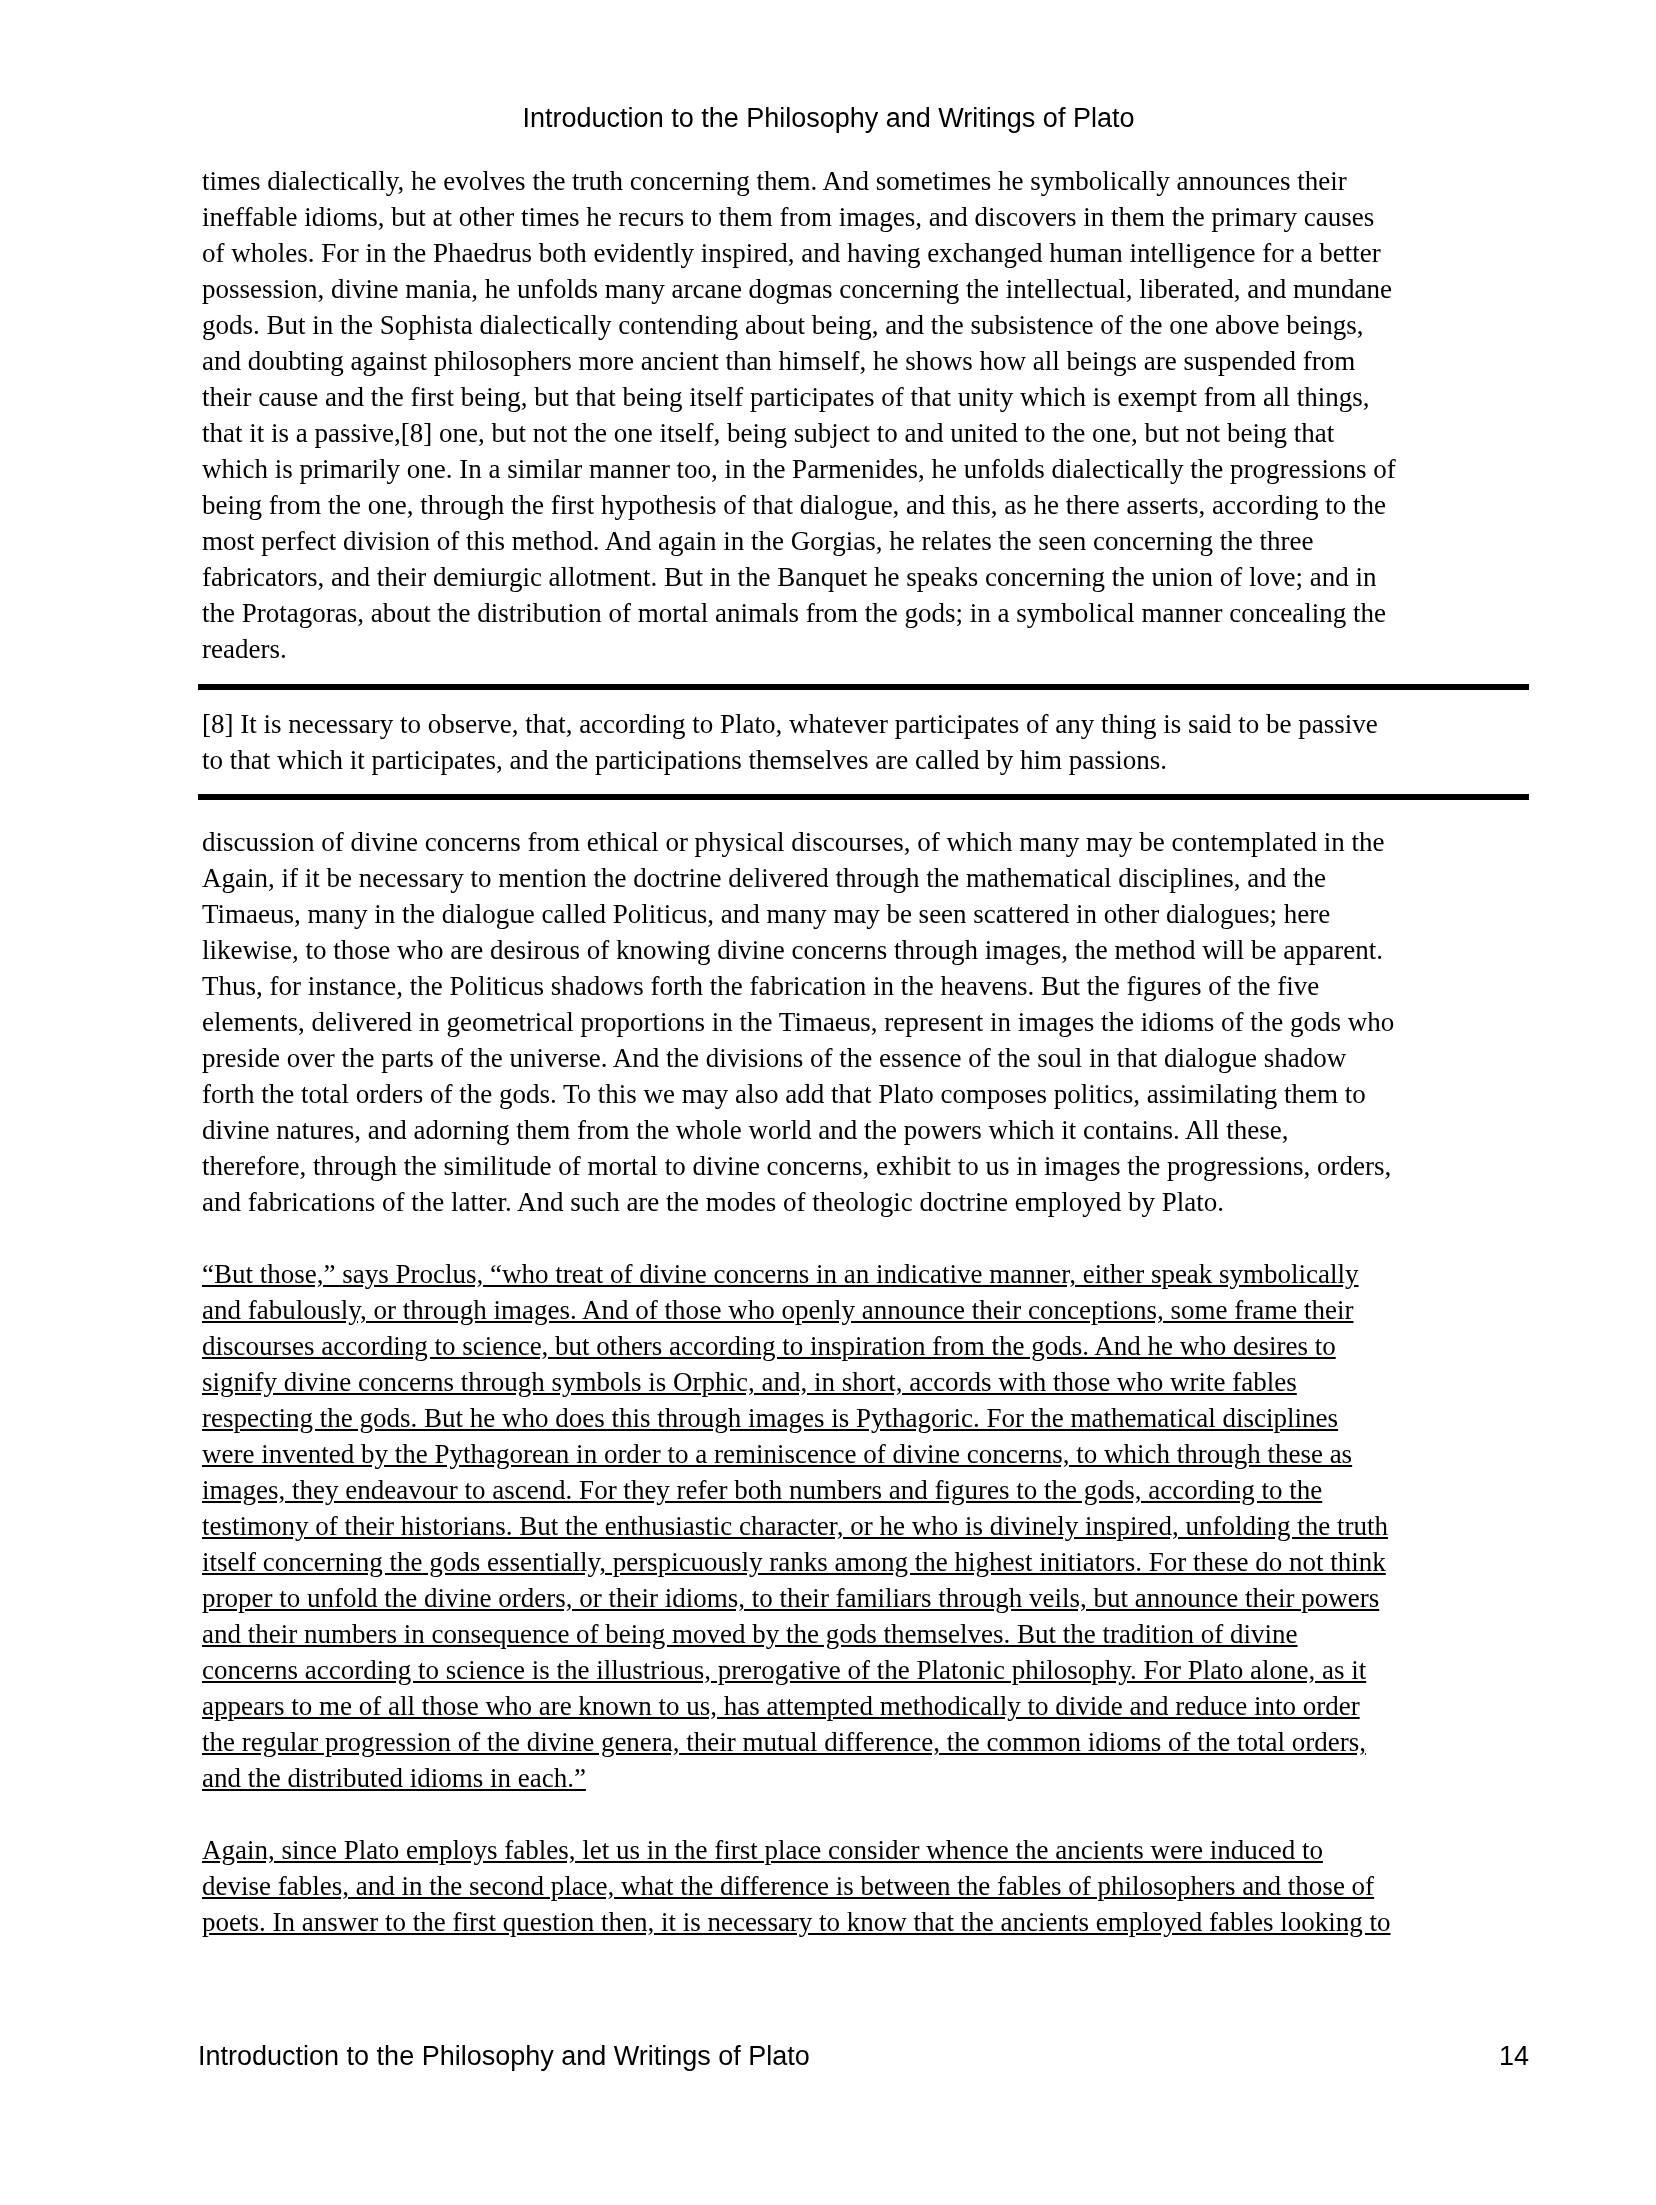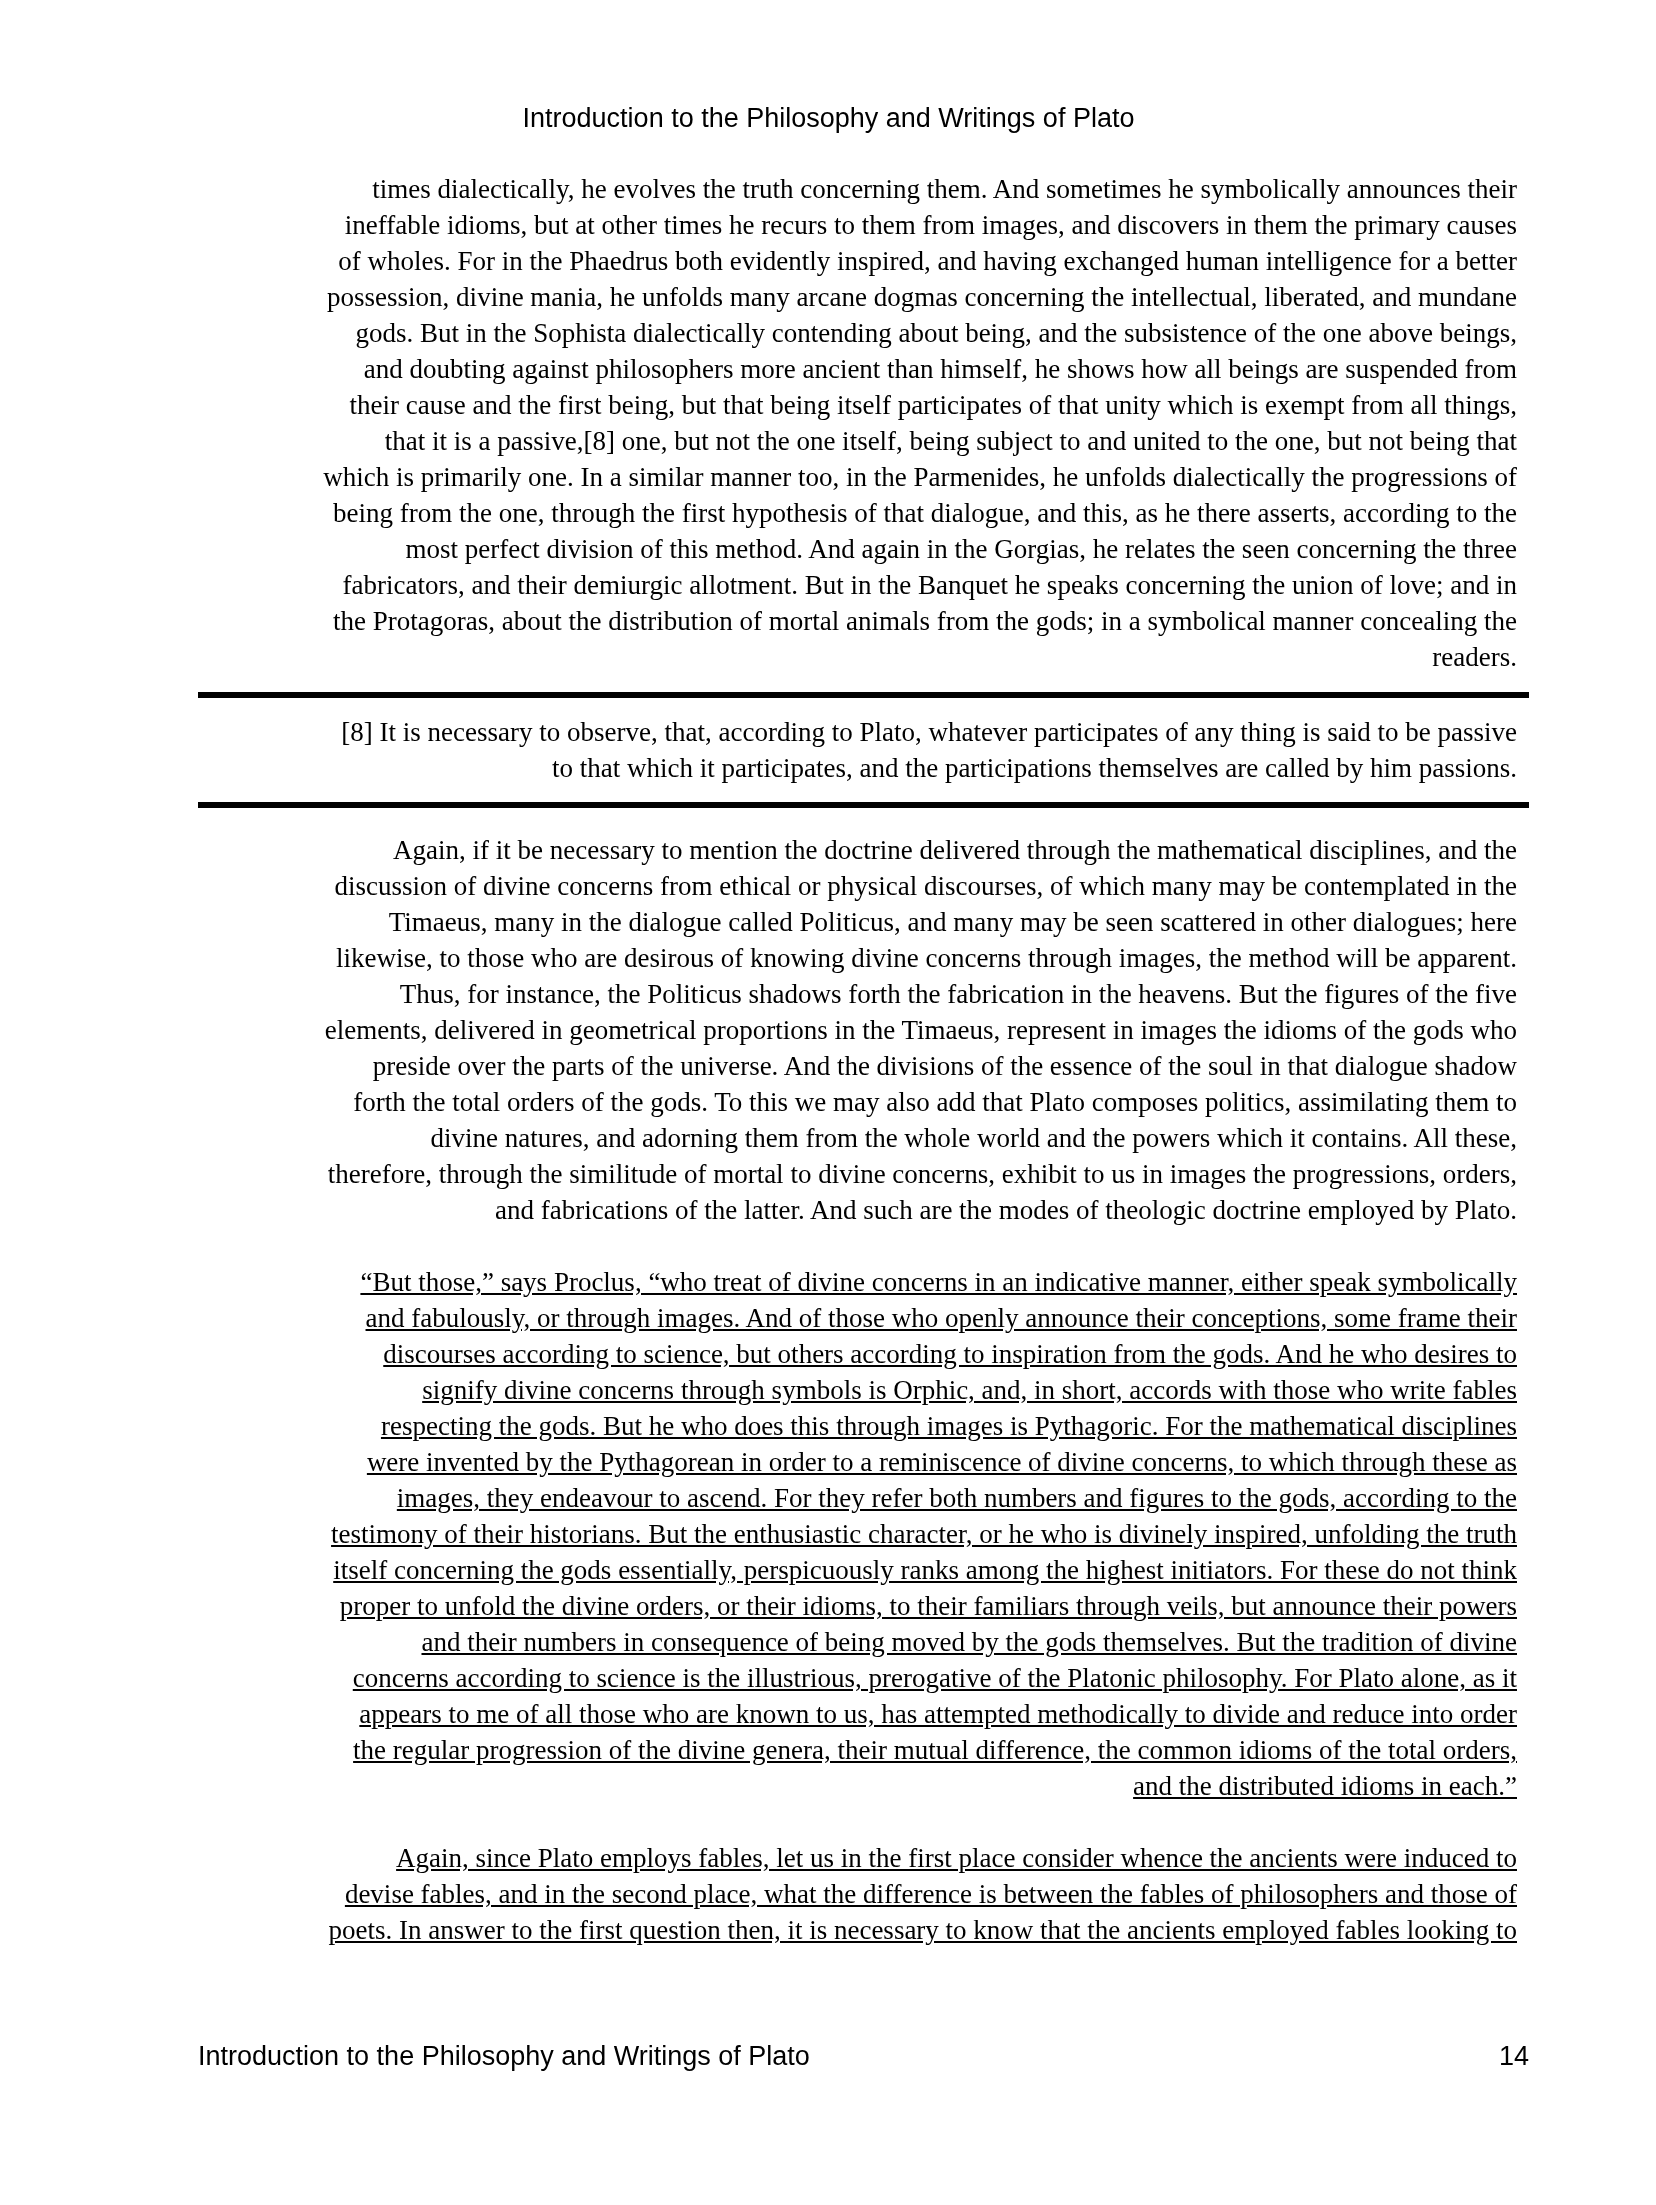--- a/index.html
+++ b/index.html
@@ -5,21 +5,21 @@
   html, body { margin: 0; padding: 0; background: #ffffff; }
   body { width: 1657px; height: 2205px; position: relative; overflow: hidden; color: #000; }
   .header {
     position: absolute; top: 100px; left: 0; width: 1657px; text-align: center;
     font-family: "Liberation Sans", sans-serif; font-size: 27px; line-height: 37px;
   }
   .content {
     position: absolute; top: 159px; left: 198px; width: 1331px;
     font-family: "Liberation Serif", serif; font-size: 27px; line-height: 36px;
   }
-  .content p { margin: 12px; text-align: right; }
+  .content p { margin: 4px; }
   .para-gap { margin-top: 36px !important; text-decoration: underline; }
   .rule { height: 6px; background: #000; width: 1331px; }
   .rule.r1 { margin-top: 17.4px; margin-bottom: 16px; }
   .rule.r2 { margin-top: 16px; margin-bottom: 24px; }
   .footer {
     position: absolute; top: 2038px; left: 198px; width: 1331px;
     font-family: "Liberation Sans", sans-serif; font-size: 27px; line-height: 37px;
     display: flex; justify-content: space-between;
   }
   .line { display: block; white-space: nowrap; }
@@ -48,22 +48,22 @@
       <span class="line">the Protagoras, about the distribution of mortal animals from the gods; in a symbolical manner concealing the</span>
       <span class="line">readers.</span>
     </p>
   <div class="rule r1"></div>
   <p>
       <span class="line">[8] It is necessary to observe, that, according to Plato, whatever participates of any thing is said to be passive</span>
       <span class="line">to that which it participates, and the participations themselves are called by him passions.</span>
     </p>
   <div class="rule r2"></div>
   <p>
+      <span class="line">discussion of divine concerns from ethical or physical discourses, of which many may be contemplated in the</span>
       <span class="line">Again, if it be necessary to mention the doctrine delivered through the mathematical disciplines, and the</span>
-      <span class="line">discussion of divine concerns from ethical or physical discourses, of which many may be contemplated in the</span>
       <span class="line">Timaeus, many in the dialogue called Politicus, and many may be seen scattered in other dialogues; here</span>
       <span class="line">likewise, to those who are desirous of knowing divine concerns through images, the method will be apparent.</span>
       <span class="line">Thus, for instance, the Politicus shadows forth the fabrication in the heavens. But the figures of the five</span>
       <span class="line">elements, delivered in geometrical proportions in the Timaeus, represent in images the idioms of the gods who</span>
       <span class="line">preside over the parts of the universe. And the divisions of the essence of the soul in that dialogue shadow</span>
       <span class="line">forth the total orders of the gods. To this we may also add that Plato composes politics, assimilating them to</span>
       <span class="line">divine natures, and adorning them from the whole world and the powers which it contains. All these,</span>
       <span class="line">therefore, through the similitude of mortal to divine concerns, exhibit to us in images the progressions, orders,</span>
       <span class="line">and fabrications of the latter. And such are the modes of theologic doctrine employed by Plato.</span>
     </p>

